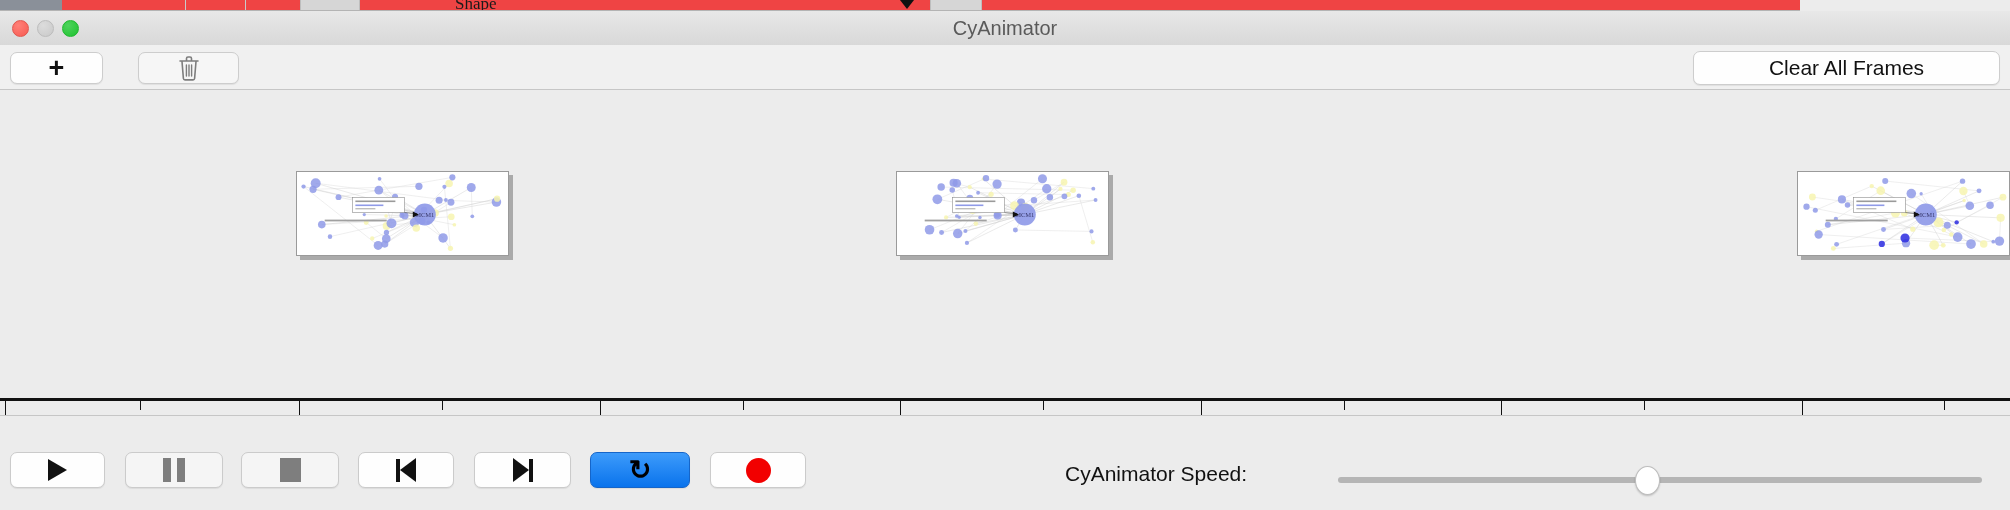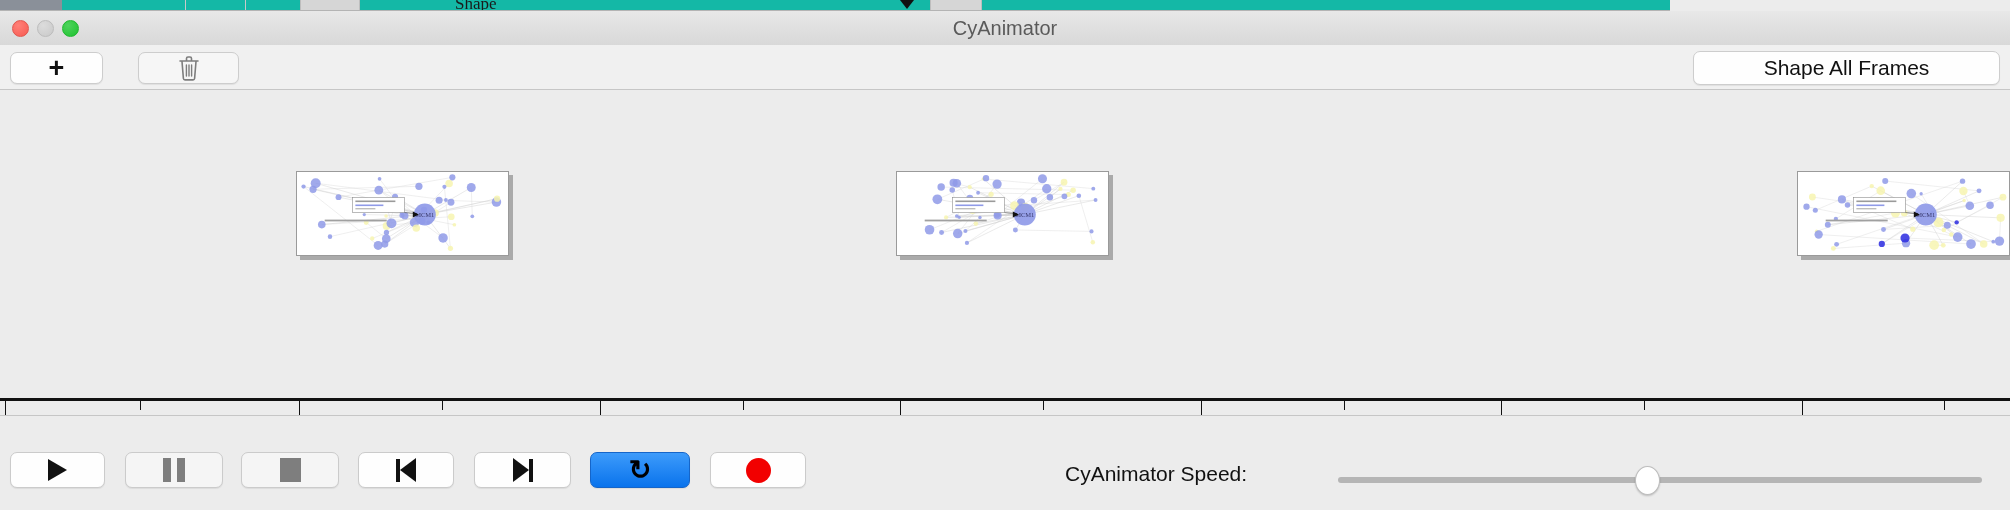--- a/index.html
+++ b/index.html
@@ -7,22 +7,22 @@
     width: 2010px; height: 510px;
     font-family: "Liberation Sans", sans-serif;
     background: #ececec;
     overflow: hidden;
   }
 
   #app { position: relative; width: 2010px; height: 510px; }
 
   
   .bg-strip {
-    position: absolute; left: 0; top: 0; width: 1670px; height: 11px;
-    background: #14b8a6;
+    position: absolute; left: 0; top: 0; width: 1800px; height: 11px;
+    background: #ef4444;
     border-bottom: 1px solid #b4b4b4;
     overflow: hidden;
   }
   .bg-strip .bg-dark { position:absolute; left:0; top:0; width:62px; height:11px; background:#8a9099; }
   .bg-strip .bg-seg { position:absolute; top:0; height:11px; border-left:1px solid #c9c9c9; }
   .bg-strip .bg-txt {
     position: absolute; left: 455px; top: -6px;
     font-size: 17px; color: #1a1a1a;
     font-family: "Liberation Serif", serif;
   }
@@ -174,21 +174,21 @@
       <span class="glyph-plus">+</span>
     </div>
     <div class="btn btn-del dim">
       <svg width="24" height="26" viewBox="0 0 24 26">
         <path d="M3 6 h18 M9.5 6 v-2.5 a1.5 1.5 0 0 1 1.5 -1.5 h2 a1.5 1.5 0 0 1 1.5 1.5 V6
                  M5 6.5 L6.4 23.5 a1.6 1.6 0 0 0 1.6 1.4 h8 a1.6 1.6 0 0 0 1.6 -1.4 L19 6.5" fill="none" stroke="#7d7d7d" stroke-width="1.6" stroke-linecap="round" stroke-linejoin="round"></path>
         <path d="M9.4 10 v11 M12 10 v11 M14.6 10 v11" fill="none" stroke="#7d7d7d" stroke-width="1.4" stroke-linecap="round"></path>
       </svg>
     </div>
     <div class="btn btn-clear">
-      <span>Shape All Frames</span>
+      <span>Clear All Frames</span>
     </div>
   </div>
 
   <div class="timeline">
 
     <div class="frame" id="frame-1" style="left:296px; top:81px;">
         <svg viewBox="0 0 213 85">
           <rect width="213" height="85" fill="#ffffff"></rect>
           <line x1="127.8" y1="42.5" x2="107.80582268093713" y2="43.686087801121175" stroke="#c9c9c9" stroke-width="0.4"></line>
           <line x1="174.2555640549399" y1="15.454940562369302" x2="175.30456252628937" y2="44.27562771271914" stroke="#d2d2d2" stroke-width="0.35"></line>

